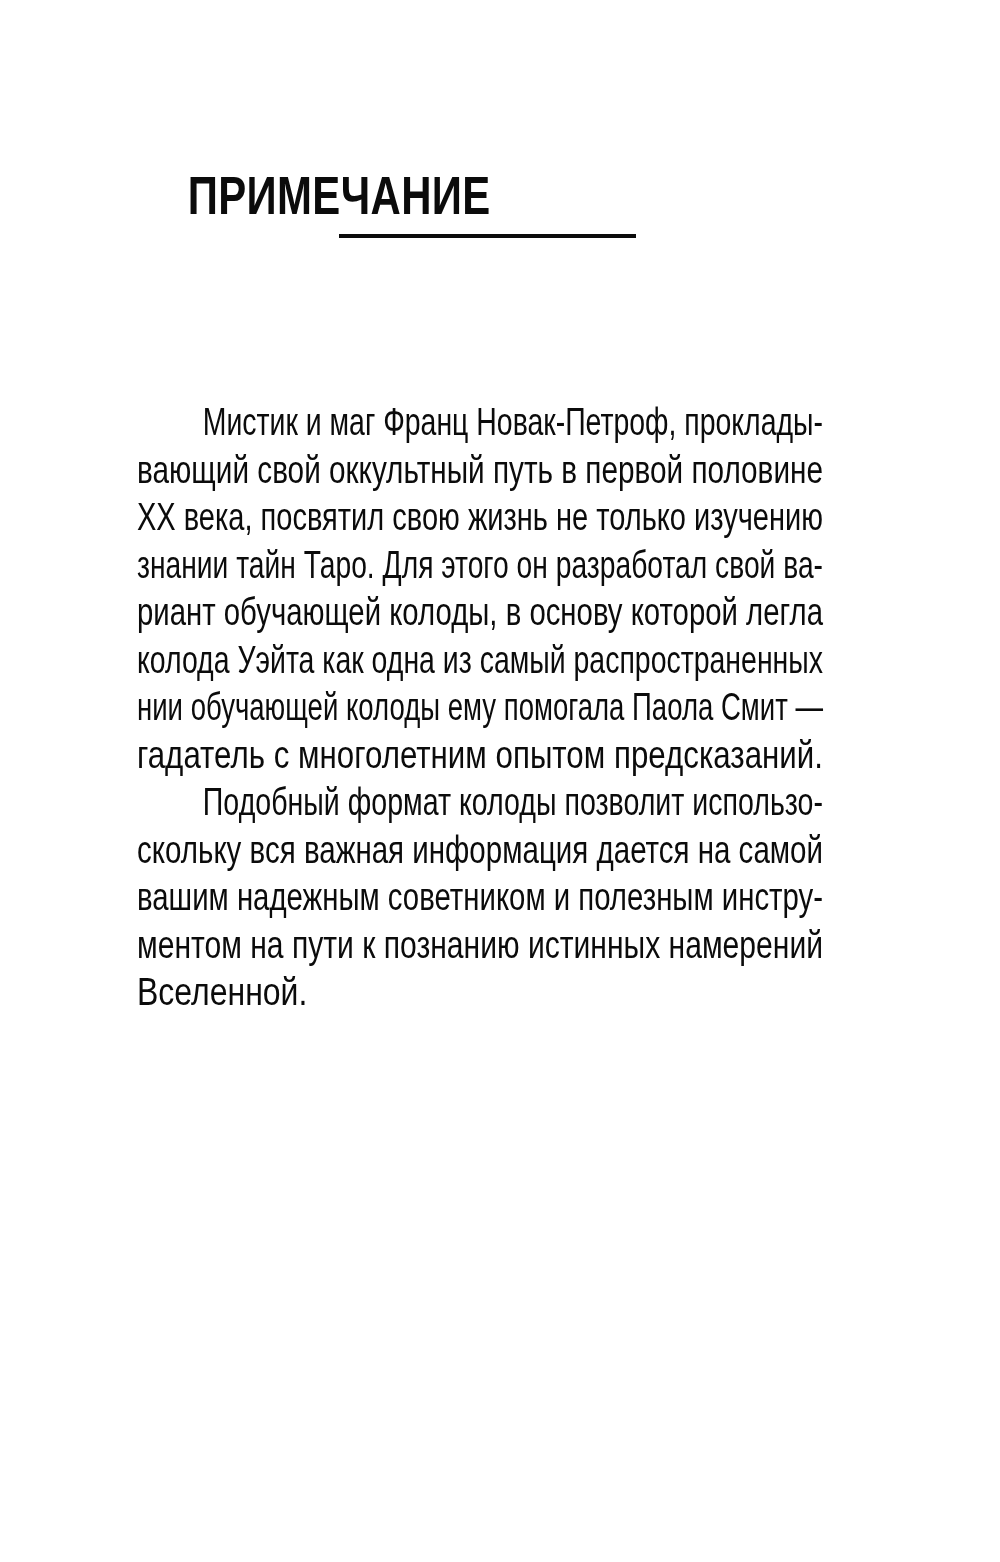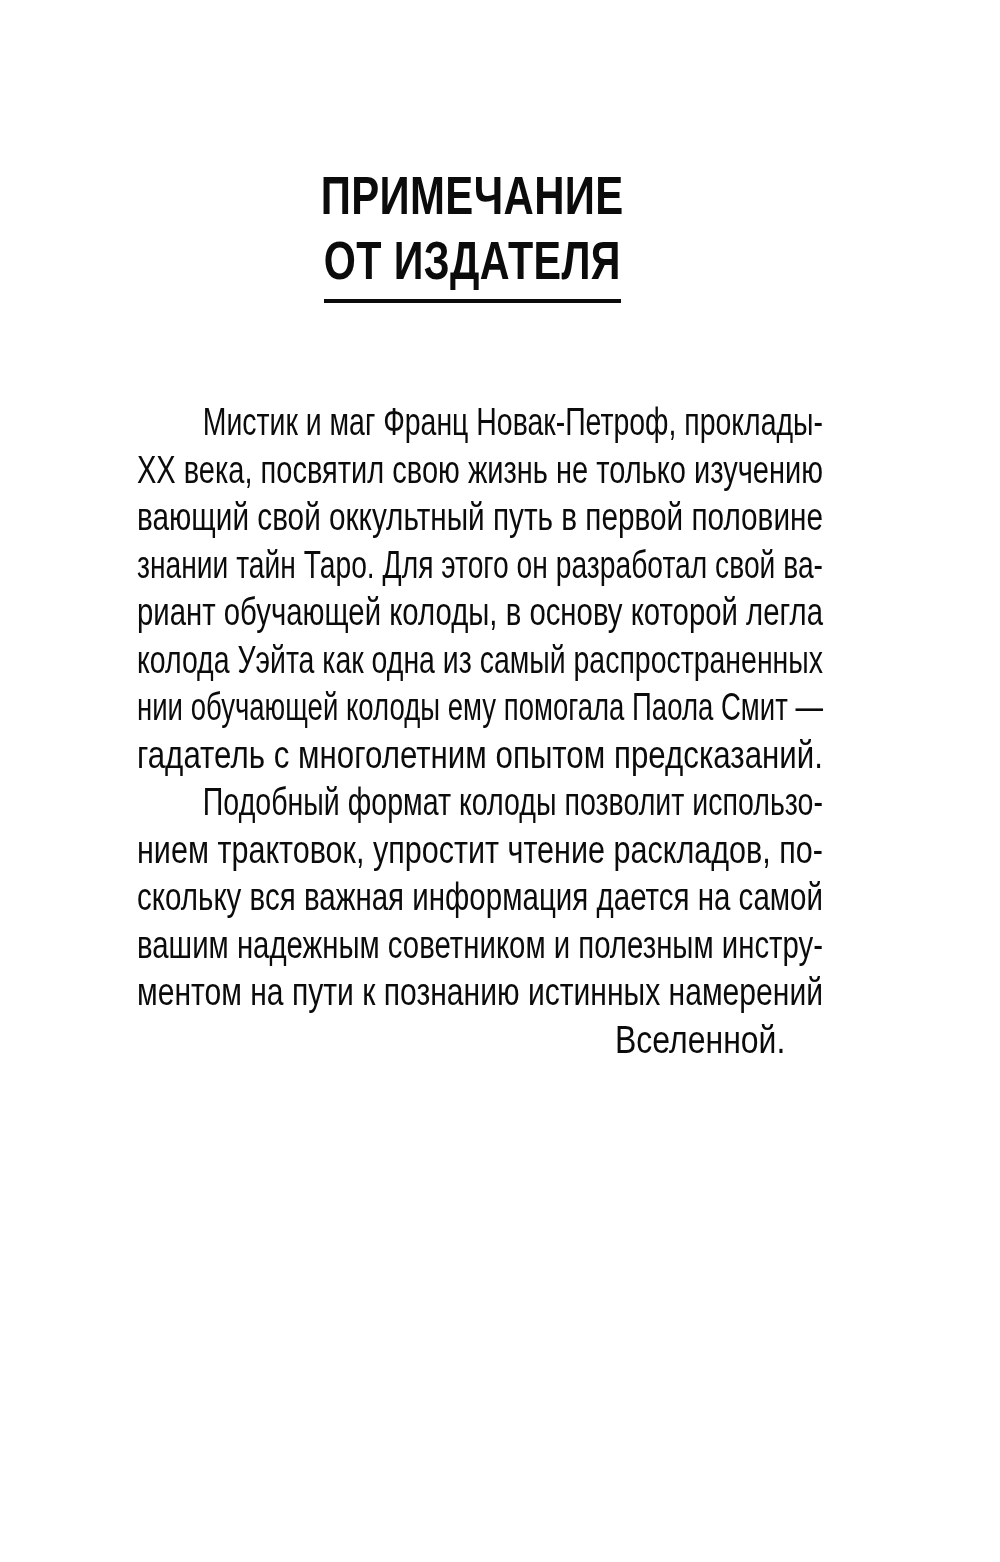--- a/index.html
+++ b/index.html
@@ -10,24 +10,24 @@
   #page {
     position: relative;
     width: 1000px;
     height: 1562px;
     background: #ffffff;
     overflow: hidden;
     font-family: "Liberation Sans", sans-serif;
   }
   #title {
     position: absolute;
-    left: 129px;
+    left: 144px;
     top: 163px;
     width: 686px;
-    text-align: center;
+    text-align: left;
     font-weight: bold;
     font-size: 54px;
     line-height: 65px;
     color: #0b0b0b;
     letter-spacing: 0.5px;
   }
   #title .tl {
     display: inline-block;
     white-space: nowrap;
     transform-origin: center top;
@@ -39,21 +39,20 @@
     margin: 6px auto 0 auto;
   }
   #body {
     position: absolute;
     left: 137px;
     top: 398px;
     width: 686px;
     font-size: 39px;
     line-height: 47.5px;
     color: #0b0b0b;
-    text-align: right;
   }
   #body .line {
     height: 47.5px;
     white-space: nowrap;
   }
   #body .line.indent {
     text-indent: 38px;
   }
   #body .line .t {
     display: inline-block;
@@ -61,34 +60,32 @@
     transform-origin: left center;
   }
 </style>
 </head>
 <body>
 
 <div id="page">
 
   <div id="title">
     <div><span class="tl" style="transform: scaleX(0.776084);">ПРИМЕЧАНИЕ</span></div>
-    <div><span class="tl" style="transform: scaleX(0.764233);">ОТ ИЗДАТЕЛЯ</span></div>
     <div id="title-underline"></div>
   </div>
 
   <div id="body">
     <div class="line indent"><span class="t" style="transform: scaleX(0.729101);">Мистик и маг Франц Новак-Петроф, проклады-</span></div>
+    <div class="line"><span class="t" style="transform: scaleX(0.762527);">вающий свой оккультный путь в первой половине</span></div>
     <div class="line"><span class="t" style="transform: scaleX(0.744199);">ХХ века, посвятил свою жизнь не только изучению</span></div>
-    <div class="line"><span class="t" style="transform: scaleX(0.762527);">вающий свой оккультный путь в первой половине</span></div>
     <div class="line"><span class="t" style="transform: scaleX(0.723999);">знании тайн Таро. Для этого он разработал свой ва-</span></div>
     <div class="line"><span class="t" style="transform: scaleX(0.752193);">риант обучающей колоды, в основу которой легла</span></div>
     <div class="line"><span class="t" style="transform: scaleX(0.729533);">колода Уэйта как одна из самый распространенных</span></div>
     <div class="line"><span class="t" style="transform: scaleX(0.706454);">нии обучающей колоды ему помогала Паола Смит —</span></div>
     <div class="line"><span class="t" style="transform: scaleX(0.802222);">гадатель с многолетним опытом предсказаний.</span></div>
     <div class="line indent"><span class="t" style="transform: scaleX(0.732475);">Подобный формат колоды позволит использо-</span></div>
-    <div class="line"><span class="t" style="transform: scaleX(0.783273);">нием трактовок, упростит чтение раскладов, по-</span></div>
     <div class="line"><span class="t" style="transform: scaleX(0.756874);">скольку вся важная информация дается на самой</span></div>
     <div class="line"><span class="t" style="transform: scaleX(0.752812);">вашим надежным советником и полезным инстру-</span></div>
     <div class="line"><span class="t" style="transform: scaleX(0.771342);">ментом на пути к познанию истинных намерений</span></div>
     <div class="line last"><span class="t" style="transform: scaleX(0.82);">Вселенной.</span></div>
   </div>
 
 </div>
 
 </body></html>

